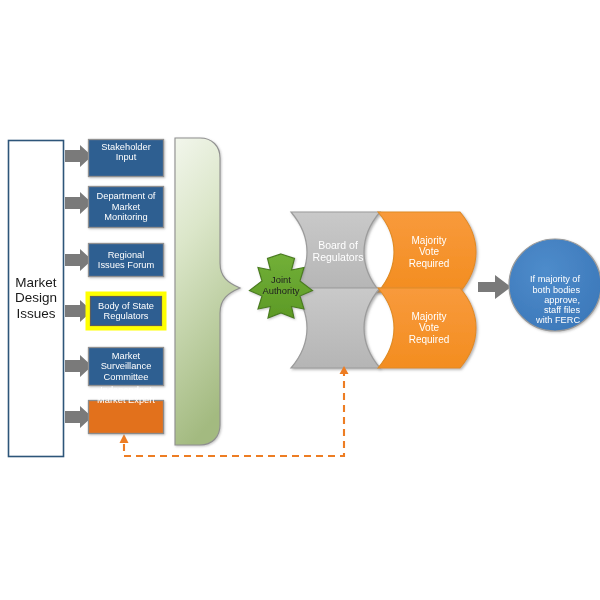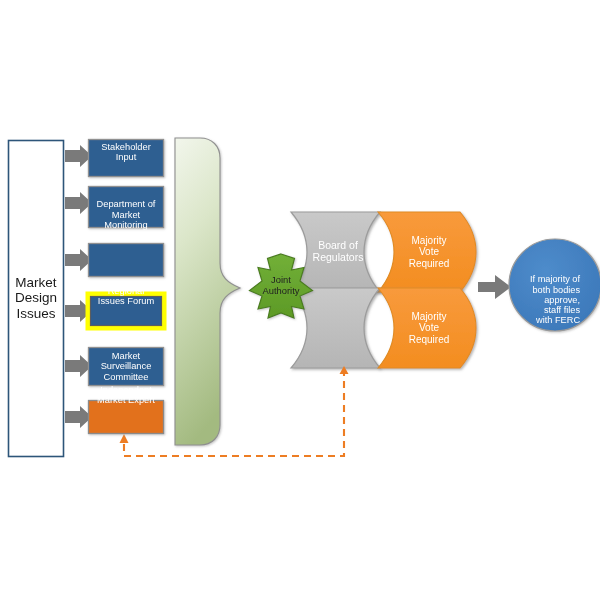--- a/index.html
+++ b/index.html
@@ -199,27 +199,29 @@
     </g>
   </svg>
 
   <div class="lbl src-box-label" style="left:8px; top:250px; width:56px; height:96px;">Market
 Design
 Issues</div>
 
   <div class="lbl stage-label" style="left:88px; top:139px; width:76px; height:26px;">Stakeholder
 Input</div>
 
-  <div class="lbl stage-label" style="left:88px; top:186px; width:76px; height:58px;">Department of
+  <div class="lbl stage-label" style="left:88px; top:186px; width:76px; height:42px;">Department of
 Market
 Monitoring</div>
 
-  <div class="lbl stage-label" style="left:88px; top:243px; width:76px; height:34px;margin-top:36px;">Regional
+  <div class="lbl stage-label" style="left:88px; top:243px; width:76px; height:34px;">Regional
 Issues Forum</div>
 
+  <div class="lbl stage-label" style="left:90px; top:296px; width:72px; height:30px;">Body of State
+Regulators</div>
 
   <div class="lbl stage-label" style="left:88px; top:347px; width:76px; height:39px;">Market
 Surveillance
 Committee</div>
 
   <div class="lbl stage-label expert" style="left:88px; top:378px; width:76px; height:34px;">Independent
 Market Expert</div>
 
   <div class="lbl star-label" style="left:251px; top:267px; width:60px; height:37px;">Joint
 Authority</div>

